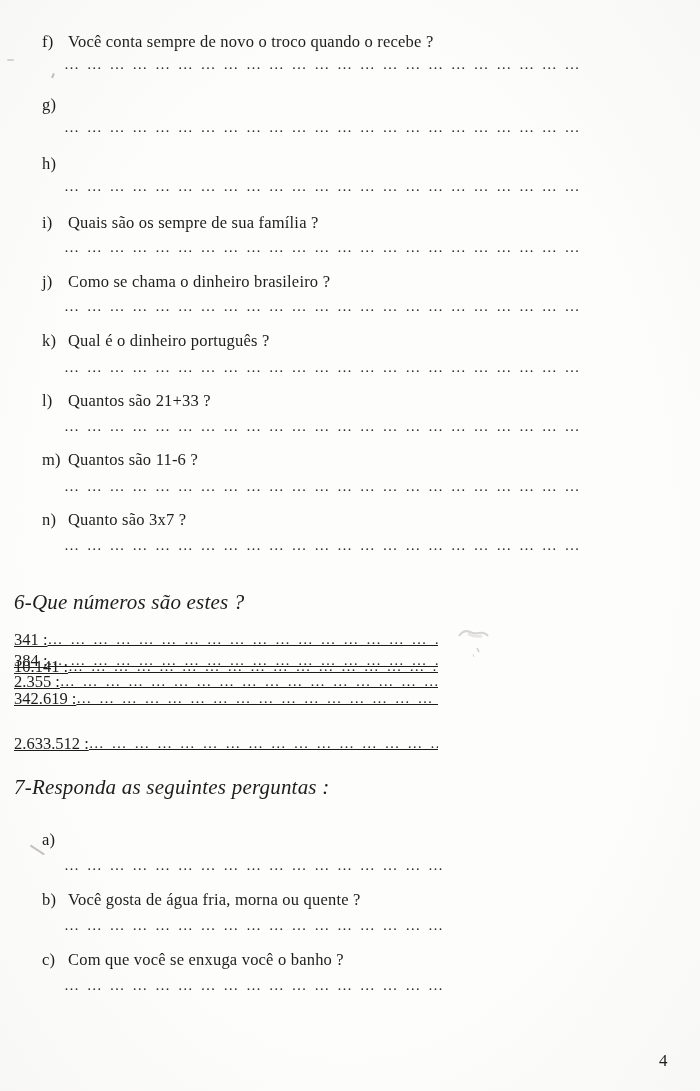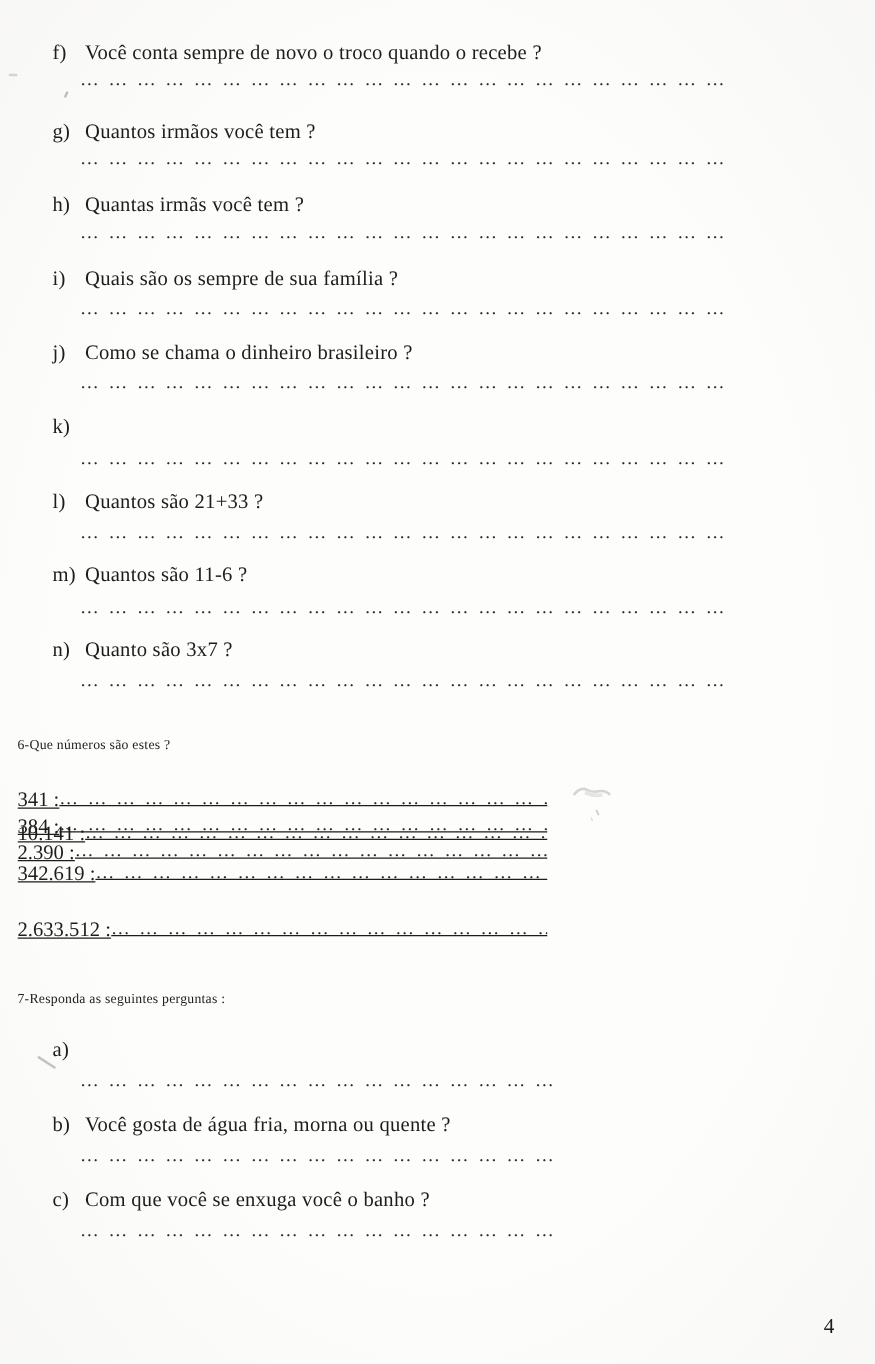--- a/index.html
+++ b/index.html
@@ -43,23 +43,24 @@
     white-space: nowrap;
     font-size: 15px;
     letter-spacing: 2px;
     color: #2b2b2b;
   }
   .dl-long  { width: 517px; }
   .dl-short { width: 381px; }
   .sec-title {
     position: absolute;
     left: 14px;
-    font-size: 11px;
+    font-size: 21px;
     white-space: nowrap;
     letter-spacing: 0.2px;
+    font-style: italic;
   }
   .numrow {
     position: absolute;
     left: 14px;
     width: 424px;
     height: 20px;
     display: flex;
     overflow: hidden;
     white-space: nowrap;
     font-size: 16.5px;
@@ -111,44 +112,43 @@
 <div class="page">
 
   <div class="qrow" style="top:33px">
     <span class="qlabel">f)</span>
     <span class="qtext">Você conta sempre de novo o troco quando o recebe ?</span>
   </div>
   <div class="dotline dl-long" style="top:56px">… … … … … … … … … … … … … … … … … … … … … … … … … … … … … … … … … … … … … … … … … … … … … … … …</div>
 
   <div class="qrow" style="top:96px">
     <span class="qlabel">g)</span>
-    <span class="qtext">Quantos irmãos você tem ?</span>
   </div>
   <div class="dotline dl-long" style="top:119px">… … … … … … … … … … … … … … … … … … … … … … … … … … … … … … … … … … … … … … … … … … … … … … … …</div>
 
   <div class="qrow" style="top:155px">
     <span class="qlabel">h)</span>
-    <span class="qtext">Quantas irmãs você tem ?</span>
   </div>
   <div class="dotline dl-long" style="top:178px">… … … … … … … … … … … … … … … … … … … … … … … … … … … … … … … … … … … … … … … … … … … … … … … …</div>
 
   <div class="qrow" style="top:214px">
     <span class="qlabel">i)</span>
     <span class="qtext">Quais são os sempre de sua família ?</span>
   </div>
   <div class="dotline dl-long" style="top:239px">… … … … … … … … … … … … … … … … … … … … … … … … … … … … … … … … … … … … … … … … … … … … … … … …</div>
 
   <div class="qrow" style="top:273px">
     <span class="qlabel">j)</span>
     <span class="qtext">Como se chama o dinheiro brasileiro ?</span>
   </div>
   <div class="dotline dl-long" style="top:298px">… … … … … … … … … … … … … … … … … … … … … … … … … … … … … … … … … … … … … … … … … … … … … … … …</div>
 
   <div class="qrow" style="top:332px">
     <span class="qlabel">k)</span>
+    <span class="qtext">Qual é o dinheiro português ?</span>
   </div>
   <div class="dotline dl-long" style="top:359px">… … … … … … … … … … … … … … … … … … … … … … … … … … … … … … … … … … … … … … … … … … … … … … … …</div>
 
   <div class="qrow" style="top:392px">
     <span class="qlabel">l)</span>
     <span class="qtext">Quantos são 21+33 ?</span>
   </div>
   <div class="dotline dl-long" style="top:418px">… … … … … … … … … … … … … … … … … … … … … … … … … … … … … … … … … … … … … … … … … … … … … … … …</div>
 
   <div class="qrow" style="top:451px">
@@ -167,37 +167,37 @@
 
   <div class="numrow" style="top:631px">
     <span class="numlabel">341 :</span>
     <span class="dots-fill">… … … … … … … … … … … … … … … … … … … … … … … … … … … … … … … … … … … … … … … … … … … … … … … …</span>
   </div>
   <div class="numrow" style="top:652px">
     <span class="numlabel">384 :</span>
     <span class="dots-fill">… … … … … … … … … … … … … … … … … … … … … … … … … … … … … … … … … … … … … … … … … … … … … … … …</span>
   </div>
   <div class="numrow" style="top:673px">
-    <span class="numlabel">2.390 :</span>
+    <span class="numlabel">2.355 :</span>
     <span class="dots-fill">… … … … … … … … … … … … … … … … … … … … … … … … … … … … … … … … … … … … … … … … … … … … … … … …</span>
   </div>
   <div class="numrow" style="top:658px">
     <span class="numlabel">10.141 :</span>
     <span class="dots-fill">… … … … … … … … … … … … … … … … … … … … … … … … … … … … … … … … … … … … … … … … … … … … … … … …</span>
   </div>
   <div class="numrow" style="top:690px">
     <span class="numlabel">342.619 :</span>
     <span class="dots-fill">… … … … … … … … … … … … … … … … … … … … … … … … … … … … … … … … … … … … … … … … … … … … … … … …</span>
   </div>
   <div class="numrow" style="top:735px">
     <span class="numlabel">2.633.512 :</span>
     <span class="dots-fill">… … … … … … … … … … … … … … … … … … … … … … … … … … … … … … … … … … … … … … … … … … … … … … … …</span>
   </div>
 
-  <div class="sec-title" style="top:793px">7-Responda as seguintes perguntas :</div>
+  <div class="sec-title" style="top:775px">7-Responda as seguintes perguntas :</div>
 
   <div class="qrow" style="top:831px">
     <span class="qlabel">a)</span>
   </div>
   <div class="dotline dl-short" style="top:857px">… … … … … … … … … … … … … … … … … … … … … … … … … … … … … … … … … … … … … … … … … … … … … … … …</div>
 
   <div class="qrow" style="top:891px">
     <span class="qlabel">b)</span>
     <span class="qtext">Você gosta de água fria, morna ou quente ?</span>
   </div>

